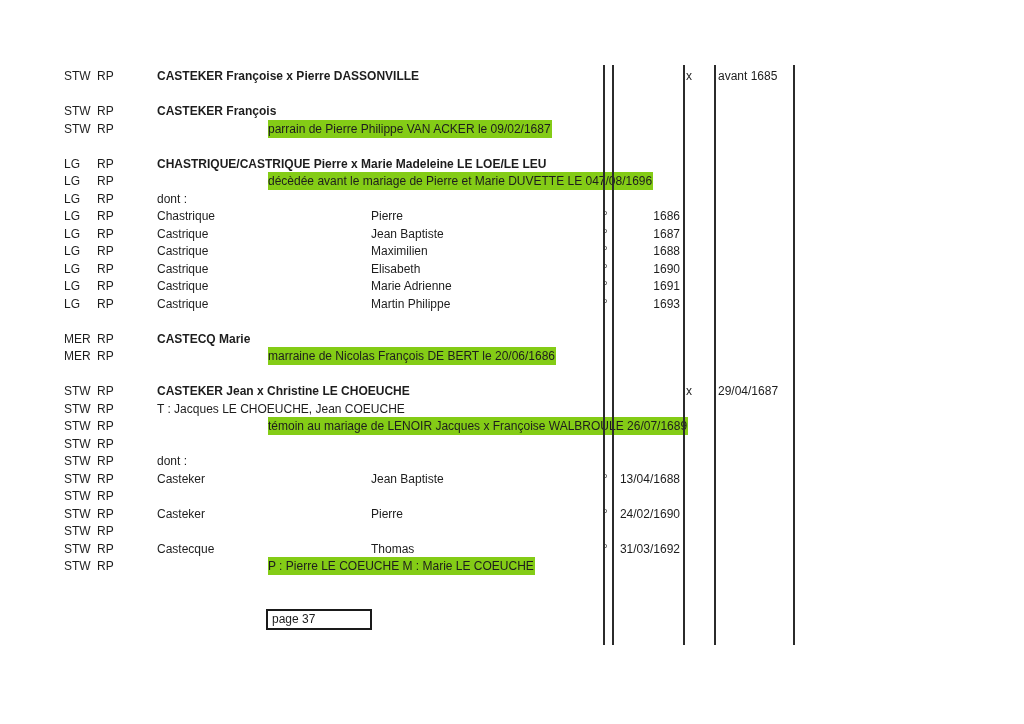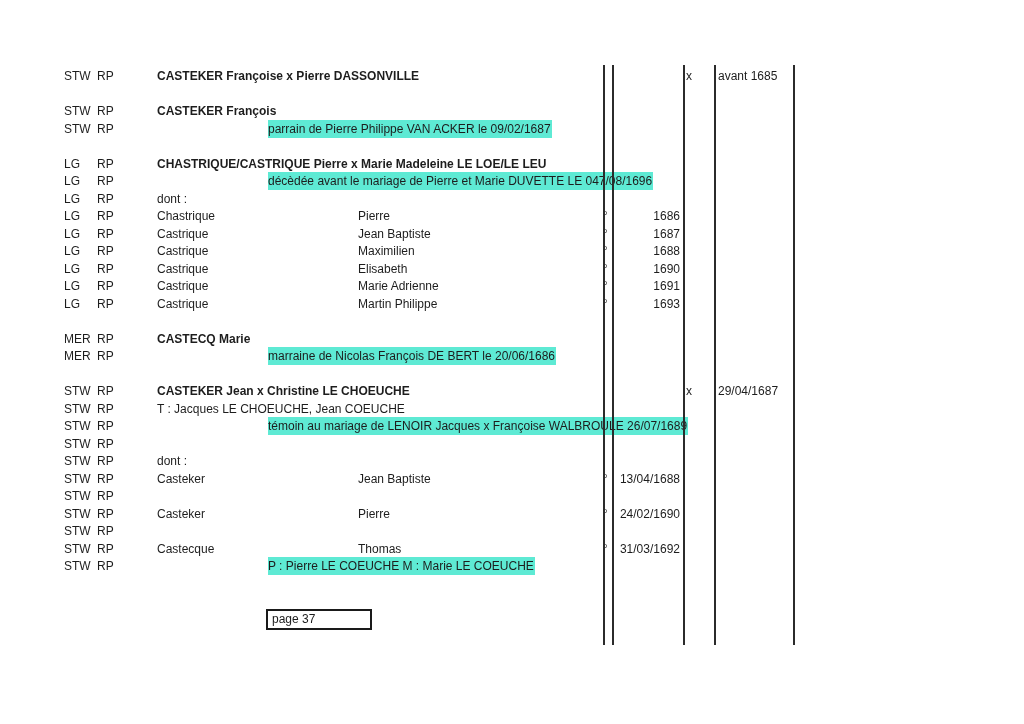--- a/index.html
+++ b/index.html
@@ -14,22 +14,22 @@
   .vline.l2{left:612px;}
   .vline.l3{left:683px;}
   .vline.l4{left:714px;}
   .vline.l5{left:793px;}
   .row{position:absolute;left:0;width:1024px;height:18px;font-size:12px;line-height:18px;}
   .cell{position:absolute;top:0;white-space:nowrap;}
   .c-code{left:64px;}
   .c-rp{left:97px;}
   .c-main{left:113px;margin-left:44px;}
   .c-main.bold{font-weight:700;}
-  .c-desc{left:268px;background:#5eead4;padding-right:1px;}
-  .c-child{left:358px;}
+  .c-desc{left:268px;background:#84cc16;padding-right:1px;}
+  .c-child{left:371px;}
   .c-bap{left:600px;width:11px;text-align:center;font-size:10px;}
   .c-date{left:615px;width:65px;text-align:right;}
   .c-x{left:686px;}
   .c-right{left:718px;}
   .pagebox{
     position:absolute;left:266px;top:609px;width:98px;height:17px;
     border:2px solid #1a1a1a;font-size:12px;line-height:17px;padding-left:4px;
     background:#ffffff;
   }
 </style>

